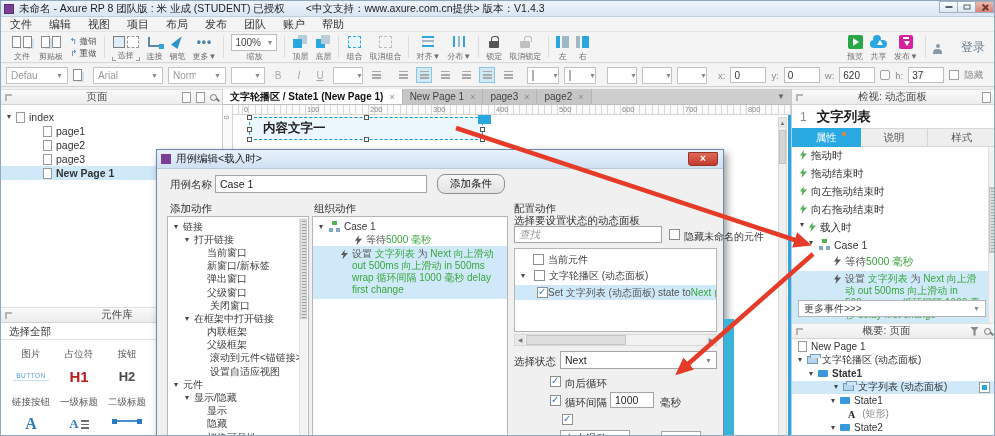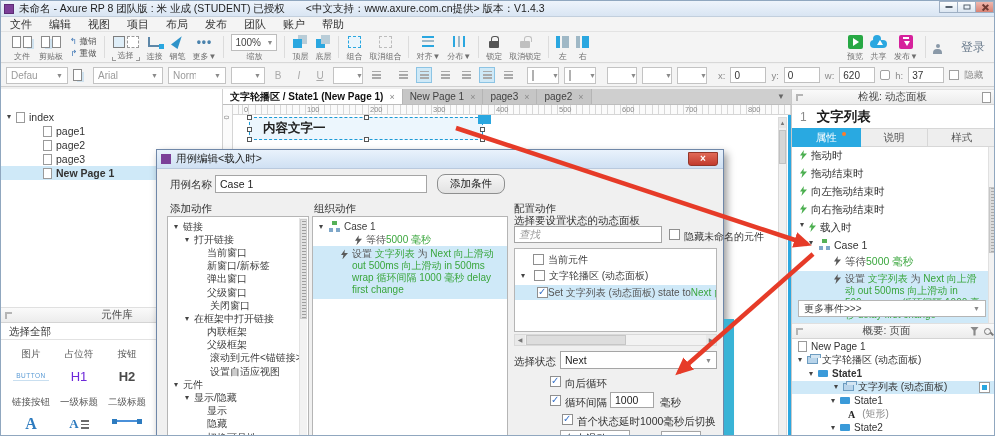--- a/index.html
+++ b/index.html
@@ -115,21 +115,21 @@
 .prow{height:14px;font-size:10.5px;color:#333;display:flex;align-items:center}
 .prow .pgico{margin-right:4px}
 #librarypanel{position:absolute;left:0;top:306px;width:222px;height:130px;background:#fff;border-right:1px solid #d0d0d0}
 #selectall{position:absolute;left:0;top:17px;right:0;height:16px;border-bottom:1px solid #e2e2e2;
   display:flex;align-items:center;padding-left:8px;font-size:10.5px;color:#333;background:#fff}
 .libgrid{position:absolute;left:6px;top:36px;width:146px;display:grid;grid-template-columns:48px 48px 48px}
 .libcell{display:flex;flex-direction:column;align-items:center;justify-content:flex-end;height:18px;
   font-size:9.5px;color:#555}
 .libcell.icon{height:30px;justify-content:center}
 .glyph-button{font-size:6.5px;color:#5b9bd5;letter-spacing:.5px;border-bottom:1px solid #c9dff0;padding:1px 3px}
-.glyph-h1{font-size:13px;font-weight:normal;color:#6d28d9}
+.glyph-h1{font-size:15px;font-weight:bold;color:#b91c1c}
 .glyph-h2{font-size:13px;font-weight:bold;color:#4a4a4a}
 .glyph-a{font-size:16px;font-weight:bold;color:#2d7bbf;font-family:"Liberation Serif","DejaVu Serif",serif}
 .glyph-ap{font-size:13px;font-weight:bold;color:#2d7bbf;font-family:"Liberation Serif","DejaVu Serif",serif;display:flex;align-items:center;gap:2px}
 .plines{width:8px;height:9px;background:linear-gradient(#6b6b6b 0 1.5px,transparent 1.5px 3.5px,#6b6b6b 3.5px 5px,transparent 5px 7px,#6b6b6b 7px 8.5px)}
 .linedots{width:26px;height:2px;background:#4a90d9;position:relative;margin-bottom:6px}
 .linedots::before,.linedots::after{content:"";position:absolute;top:-1.5px;width:5px;height:5px;background:#2d7bbf}
 .linedots::before{left:-2px}.linedots::after{right:-2px}
 
 #canvasregion{position:absolute;left:222px;top:88px;width:568px;height:348px;background:#fff}
 #tabbar{position:absolute;left:0;top:0;right:0;height:16px;background:#cfcfcf;display:flex;border-bottom:1px solid #bdbdbd}
@@ -511,20 +511,27 @@
     <span class="fld-lbl">w:</span>
     <div class="nfld">620</div>
     <span class="cbx" style="border-radius:2px"></span>
     <span class="fld-lbl">h:</span>
     <div class="nfld">37</div>
     <span class="cbx"></span>
     <span class="fld-lbl">隐藏</span>
   </div>
 
   <div id="pagespanel">
+    <div class="phead" style="top:0">
+      <span class="collapse"></span>
+      <span class="title">页面</span>
+      <span class="pgico hicon"></span>
+      <span class="pgico hicon"></span>
+      <span class="mag hicon"></span>
+    </div>
     <div id="pagestree">
       <div class="prow ind0" style="margin-top:4px">
         <span class="tri">▾</span>
         <span class="pgico"></span>
         <span>index</span>
       </div>
       <div class="prow ind2">
         <span class="pgico"></span>
         <span>page1</span>
       </div>
@@ -886,21 +893,20 @@
 
     <span class="cb on" style="position:absolute;left:393px;top:226px"></span>
     <span class="dlbl" style="left:408px;top:227px">向后循环</span>
 
     <span class="cb on" style="position:absolute;left:393px;top:245px"></span>
     <span class="dlbl" style="left:408px;top:246px">循环间隔</span>
     <div class="dfld" style="left:453px;top:242px;width:44px;height:16px">1000</div>
     <span class="dlbl" style="left:503px;top:246px">毫秒</span>
 
     <span class="cb on" style="position:absolute;left:405px;top:264px"></span>
-    <span class="dlbl" style="left:420px;top:265px">首个状态延时1000毫秒后切换</span>
 
     <span class="dlbl" style="left:357px;top:284px">进入动画</span>
     <div class="dsel" style="left:403px;top:280px;width:70px;height:18px">
       <span>向上滑动</span>
         <span class="caret">▼</span>
     </div>
     <span class="dlbl" style="left:481px;top:284px">时间</span>
     <div class="dfld" style="left:504px;top:281px;width:40px;height:16px">500</div>
     <span class="dlbl" style="left:549px;top:284px">毫秒</span>
   </div>

